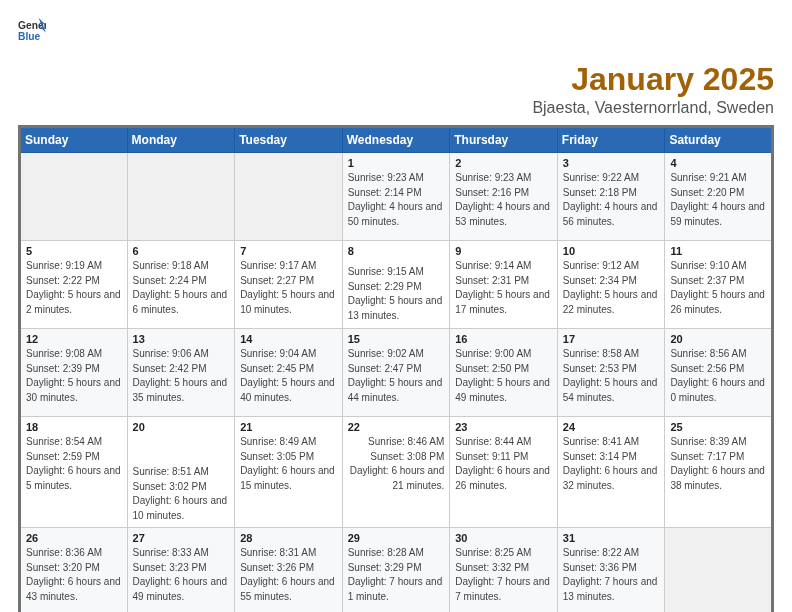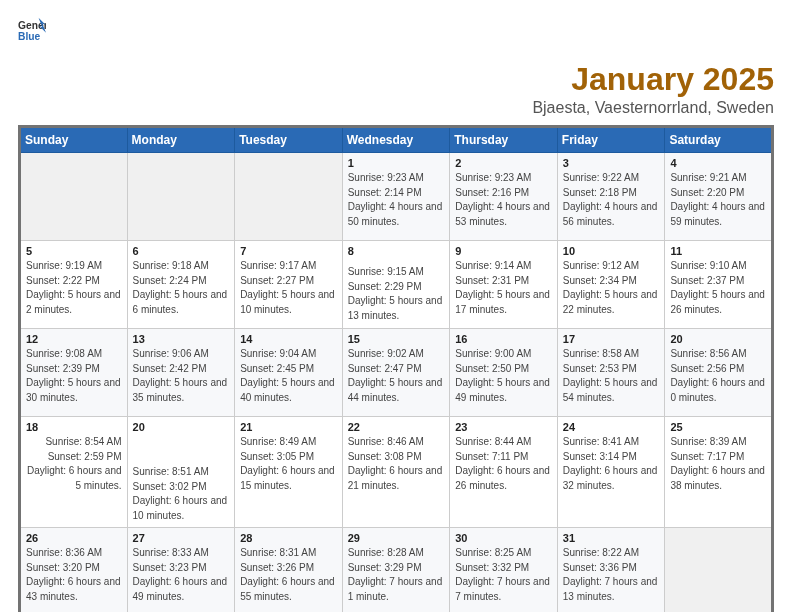--- a/index.html
+++ b/index.html
@@ -237,46 +237,46 @@
           <td>
             <div class="day-number">20</div>
             <div class="day-info" style="white-space: pre-line;">Sunrise: 8:56 AM
 Sunset: 2:56 PM
 Daylight: 6 hours and 0 minutes.</div>
           </td>
         </tr>
         <tr>
           <td>
             <div class="day-number">18</div>
-            <div class="day-info" style="white-space: pre-line; text-align: right;">Sunrise: 8:54 AM
+            <div class="day-info" style="white-space: pre-line;">Sunrise: 8:54 AM
 Sunset: 2:59 PM
 Daylight: 6 hours and 5 minutes.</div>
           </td>
           <td>
             <div class="day-number">20</div>
             <div class="day-info" style="white-space: pre-line; margin-top: 32px;">Sunrise: 8:51 AM
 Sunset: 3:02 PM
 Daylight: 6 hours and 10 minutes.</div>
           </td>
           <td>
             <div class="day-number">21</div>
             <div class="day-info" style="white-space: pre-line;">Sunrise: 8:49 AM
 Sunset: 3:05 PM
 Daylight: 6 hours and 15 minutes.</div>
           </td>
           <td>
             <div class="day-number">22</div>
-            <div class="day-info" style="white-space: pre-line;">Sunrise: 8:46 AM
+            <div class="day-info" style="white-space: pre-line; text-align: right;">Sunrise: 8:46 AM
 Sunset: 3:08 PM
 Daylight: 6 hours and 21 minutes.</div>
           </td>
           <td>
             <div class="day-number">23</div>
             <div class="day-info" style="white-space: pre-line;">Sunrise: 8:44 AM
-Sunset: 7:11 PM
+Sunset: 9:11 PM
 Daylight: 6 hours and 26 minutes.</div>
           </td>
           <td>
             <div class="day-number">24</div>
             <div class="day-info" style="white-space: pre-line;">Sunrise: 8:41 AM
 Sunset: 3:14 PM
 Daylight: 6 hours and 32 minutes.</div>
           </td>
           <td>
             <div class="day-number">25</div>

